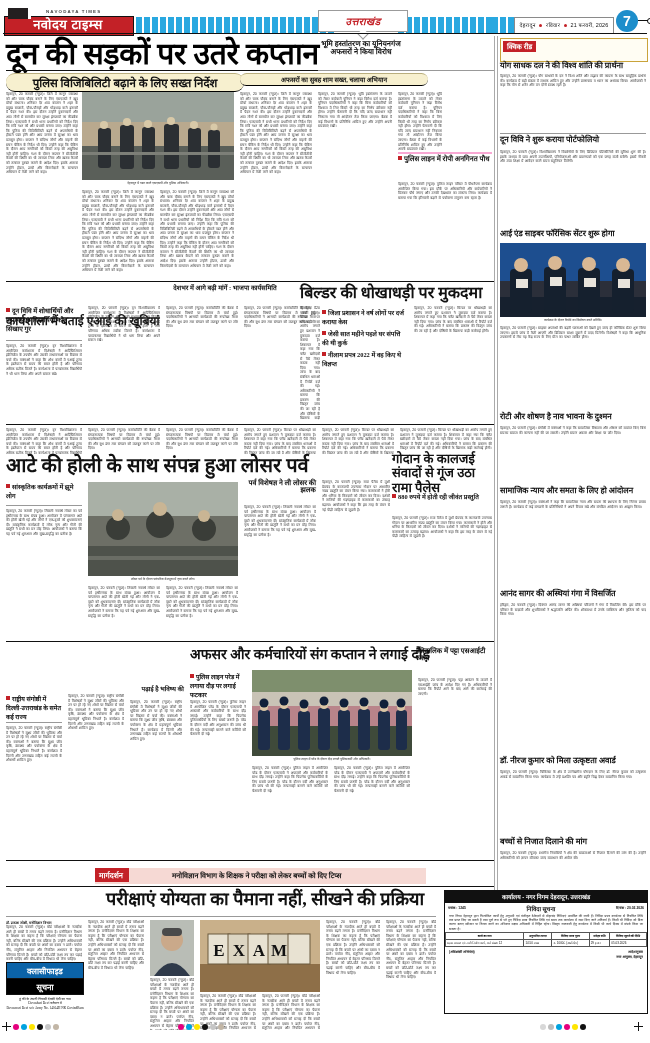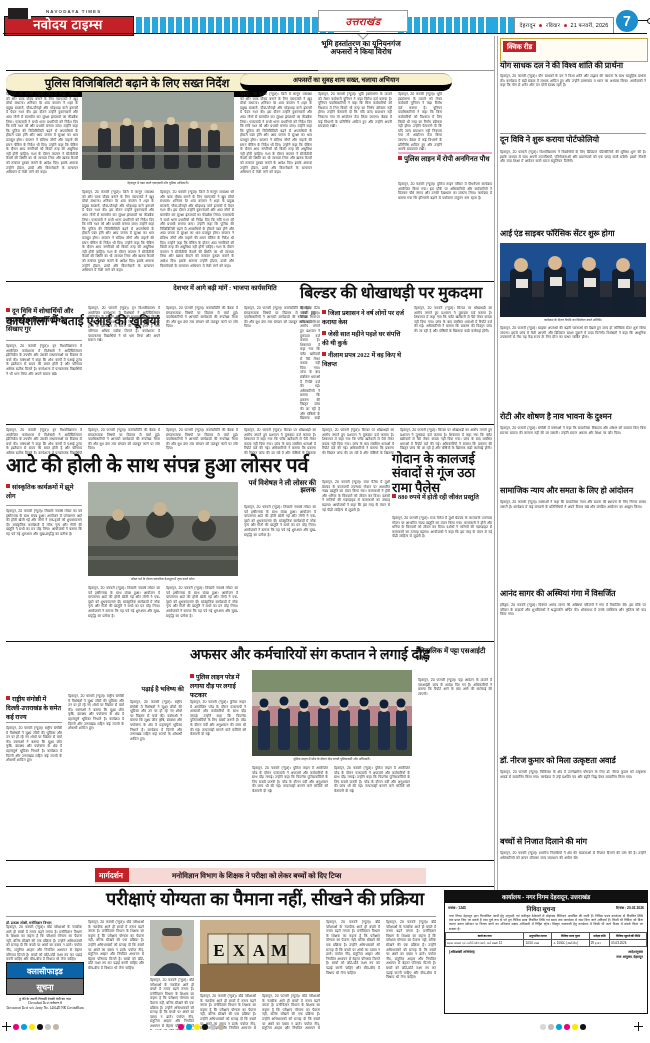--- a/index.html
+++ b/index.html
@@ -23,21 +23,21 @@
   .dateline{position:absolute;left:514px;top:13px;width:98px;height:15px;border:1px solid #8a8a8a;background:#fff;font-size:5.4px;line-height:15px;text-align:center;color:#111;white-space:nowrap;letter-spacing:.2px;}
   .dot-red{display:inline-block;width:3px;height:3px;border-radius:50%;background:#c32127;vertical-align:middle;margin:0 2px;}
   .pagecircle{position:absolute;left:616px;top:6px;width:22px;height:22px;border-radius:50%;background:#1d8ecb;color:#fff;font-size:14px;font-weight:bold;text-align:center;line-height:22px;}
   .tail{position:absolute;left:638px;top:16px;width:10px;height:1px;background:#111;}
   .tail:after{content:"";position:absolute;left:9px;top:-2px;width:4px;height:4px;border:1px solid #111;border-radius:50%;}
   .rule-top{position:absolute;left:3px;top:33px;width:644px;height:1px;background:#111;}
 
   
   .hl{font-weight:bold;color:#000;line-height:1.06;letter-spacing:-.2px;font-family:"Liberation Serif",serif;}
   .hl-main{font-size:30px;}
-  .sub-yellow{background:#f7f0cf;border-top:1px solid #b9ae7e;border-bottom:6px solid #000000;font-size:11.5px;font-weight:bold;text-align:center;padding:1px 16px;font-family:"Liberation Serif",serif;border-radius:9px;}
+  .sub-yellow{background:#f7f0cf;border-top:1px solid #b9ae7e;border-bottom:1px solid #000000;font-size:11.5px;font-weight:bold;text-align:center;padding:1px 4px;font-family:"Liberation Serif",serif;border-radius:9px;}
   .sec-hl{font-family:"Liberation Serif",serif;font-weight:bold;font-size:17px;line-height:1.05;}
   .vrule{position:absolute;width:1px;background:#aaa;}
   .hrule{position:absolute;height:1px;background:#111;}
   .hrule.thin{background:#999;}
 
   
   .col{position:absolute;overflow:hidden;}
   .tx{font-size:3.5px;line-height:4.6px;text-align:justify;color:#2a2a2a;word-spacing:.4px;}
   .byline{font-size:3.6px;font-weight:bold;color:#111;}
 
@@ -49,21 +49,21 @@
 
   .box-quick{position:absolute;border:1px solid #c9a33a;background:#fffdf3;}
   .quick-tag{position:absolute;background:#c32127;color:#fff;font-size:7px;font-weight:bold;padding:1px 4px;}
 
   .ad-title{background:#111;color:#fff;font-size:6px;font-weight:bold;text-align:center;padding:2px 0;}
   .ad-box{position:absolute;border:1px solid #111;background:#fff;}
   .ad-tbl{width:100%;border-collapse:collapse;font-size:3px;}
   .ad-tbl td,.ad-tbl th{border:.5px solid #555;padding:1px;vertical-align:top;}
 
   .cls-blue{background:#0b63a8;color:#fff;font-size:8px;font-weight:bold;text-align:center;padding:2px 0;border:1px solid #111;}
-  .cls-red{background:#737373;color:#fff;font-size:8px;font-weight:bold;text-align:center;padding:2px 0;border:1px solid #111;border-top:0;}
+  .cls-red{background:#000000;color:#fff;font-size:8px;font-weight:bold;text-align:center;padding:2px 0;border:1px solid #111;border-top:0;}
 
   .regmarks{position:absolute;display:flex;gap:2px;align-items:center;}
   .regmarks i{display:block;width:6px;height:6px;border-radius:50%;}
 
   .tag-margdarshan{position:absolute;background:#c32127;color:#fff;font-size:7.5px;font-weight:bold;padding:2px 6px 2px 4px;}
   .pinkbar{position:absolute;background:#f6d9d4;}
   .crosshair{position:absolute;width:9px;height:9px;}
   .crosshair:before,.crosshair:after{content:"";position:absolute;background:#111;}
   .crosshair:before{left:4px;top:0;width:1px;height:9px;}
   .crosshair:after{left:0;top:4px;width:9px;height:1px;}
@@ -96,20 +96,23 @@
     </div>
 
     <div class="pagecircle">7</div>
     <div class="tail"></div>
   </div>
   <div class="rule-top"></div>
 
   <div class="vrule" style="left:494px;top:36px;height:860px;"></div>
   <div class="vrule" style="left:497px;top:36px;height:860px;"></div>
 
+  <div style="position:absolute;left:6px;top:38px;width:415px;">
+    <div class="hl hl-main">दून की सड़कों पर उतरे कप्तान</div>
+  </div>
   <div class="hrule" style="left:6px;top:70px;width:415px;"></div>
   <div class="sub-yellow" style="position:absolute;left:6px;top:73px;width:230px;">पुलिस विजिबिलिटी बढ़ाने के लिए सख्त निर्देश</div>
 
   <div class="col" style="left:6px;top:92px;width:72px;height:185px;">
     <div class="tx">देहरादून, 20 फरवरी (न्यूज)। जिले में कानून व्यवस्था को और चाक चौबंद बनाने के लिए एसएसपी ने खुद मोर्चा संभाला। शनिवार देर शाम कप्तान ने शहर के प्रमुख बाजारों, चौक-चौराहों और भीड़भाड़ वाले इलाकों में पैदल गश्त की। इस दौरान उन्होंने दुकानदारों और आम लोगों से बातचीत कर सुरक्षा इंतजामों का फीडबैक लिया। एसएसपी ने सभी थाना प्रभारियों को निर्देश दिए कि रात्रि गश्त को और प्रभावी बनाया जाए। उन्होंने कहा कि पुलिस की विजिबिलिटी बढ़ने से अपराधियों के हौसले पस्त होंगे और आम जनता में सुरक्षा का भाव मजबूत होगा। कप्तान ने संदिग्ध लोगों और वाहनों की सघन चेकिंग के निर्देश भी दिए। उन्होंने कहा कि चेकिंग के दौरान आम नागरिकों को किसी तरह की असुविधा नहीं होनी चाहिए। गश्त के दौरान कप्तान ने सीसीटीवी कैमरों की स्थिति का भी जायजा लिया और खराब कैमरों को तत्काल दुरुस्त कराने के आदेश दिए। इसके अलावा उन्होंने होटल, ढाबों और किरायेदारों के सत्यापन अभियान में तेजी लाने को कहा।</div>
   </div>
   <div class="photo" style="left:82px;top:92px;width:152px;height:88px;">
     <svg width="152" height="88" viewBox="0 0 152 88">
       <rect width="152" height="88" fill="#6f7a73"></rect>
       <rect y="0" width="152" height="30" fill="#9aa39b"></rect>

